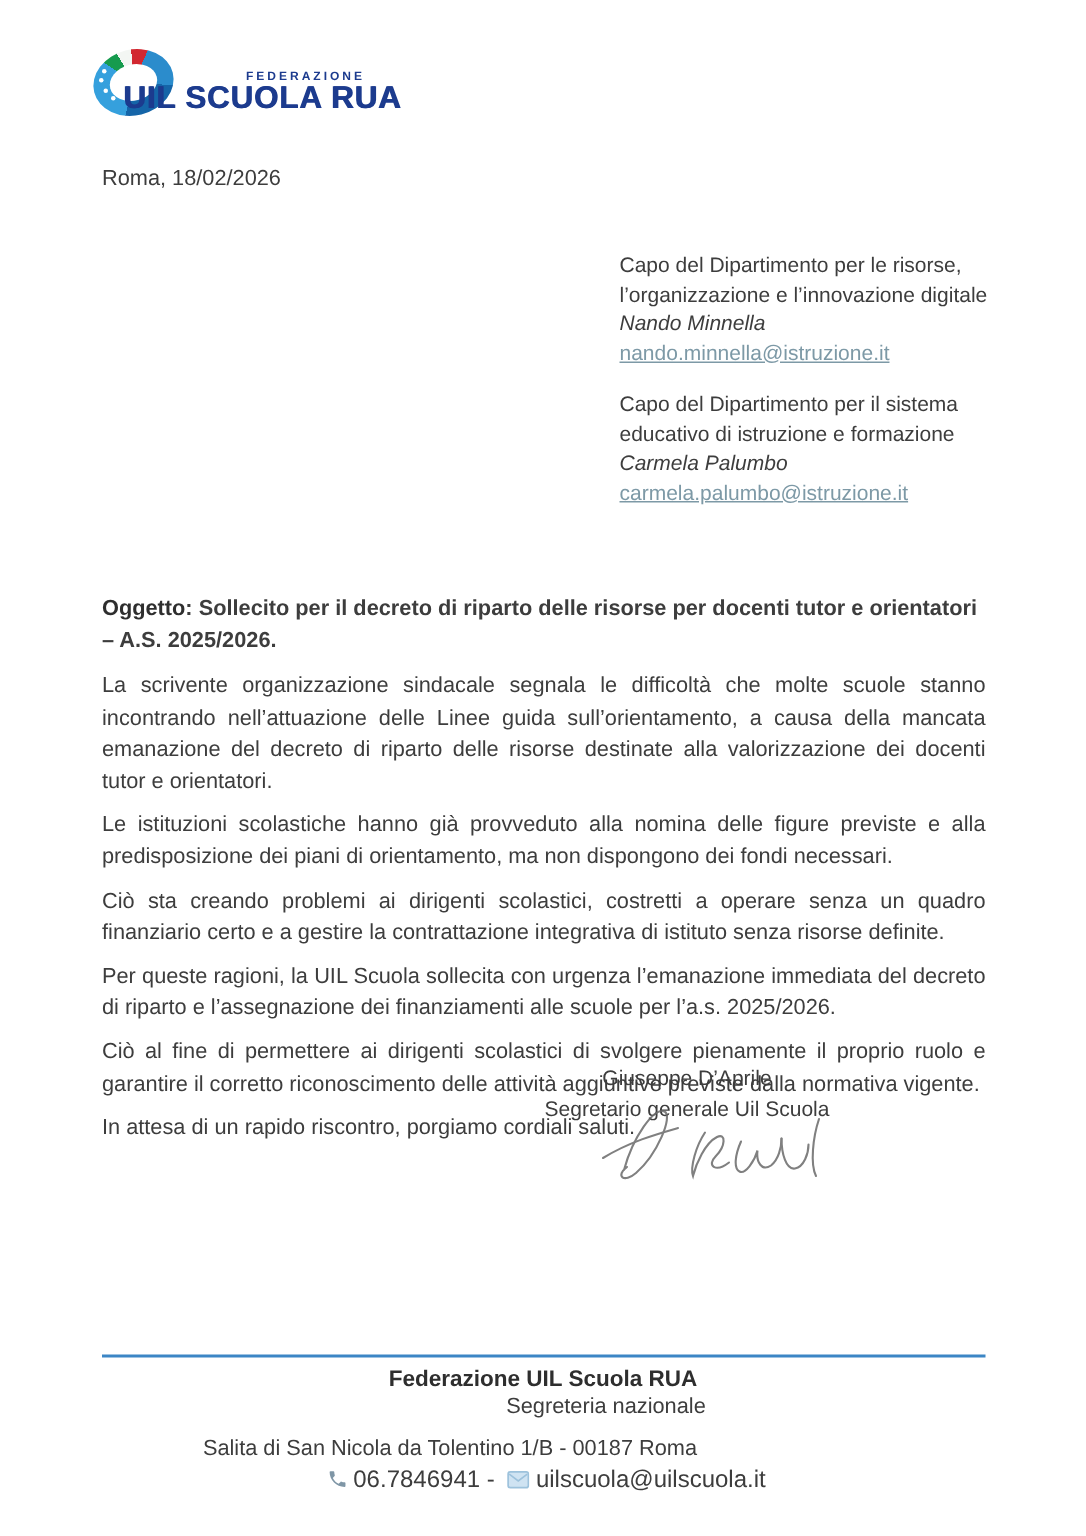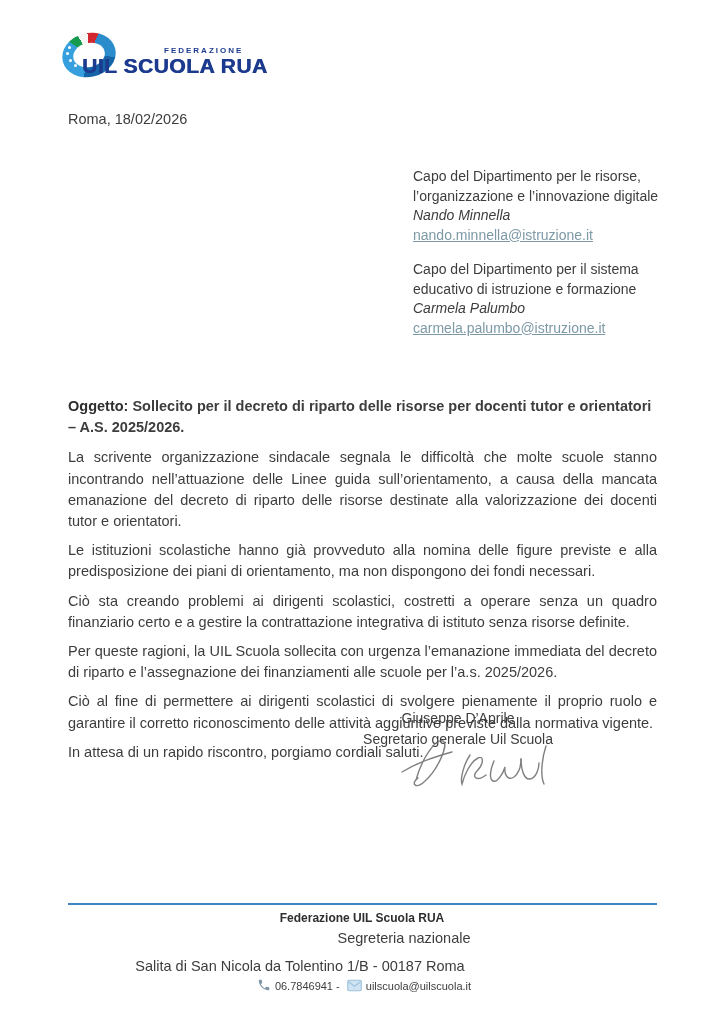--- a/index.html
+++ b/index.html
@@ -66,27 +66,27 @@
 
   .sign-block {
     position:absolute; left:330px; top:708px; width:256px;
     text-align:center; font-size:14px; line-height:21px; color:#3d3d3d;
   }
   .signature-svg { position:absolute; left:398px; top:728px; z-index:2; }
 
   
   .footer-line { position:absolute; left:68px; top:903px; width:589px; border-top:2px solid #3c86c5; }
   .footer-org  { position:absolute; left:0; top:911px; width:724px; text-align:center;
-                 font-size:12px; font-weight:bold; color:#2e2e2e; }
+                 font-size:15px; font-weight:bold; color:#2e2e2e; }
   .footer-dept { position:absolute; left:0; top:930px; width:724px; text-align:center;
                  font-size:14.5px; color:#3d3d3d;margin-left:42px; }
   .footer-addr { position:absolute; left:0; top:958px; width:600px; text-align:center;
                  font-size:14.5px; color:#3d3d3d; }
   .footer-contact { position:absolute; left:0; top:978px; width:724px; text-align:center;
-                 font-size:11px; color:#3d3d3d; }
+                 font-size:16px; color:#3d3d3d; }
   .footer-contact .icon { display:inline-block; vertical-align:-2px; margin:0 4px; }
 </style>
 </head>
 <body>
 
 <div class="page">
 
   <div class="logo">
     <div class="logo-ring"></div>
     <span class="logo-star star1"></span>

